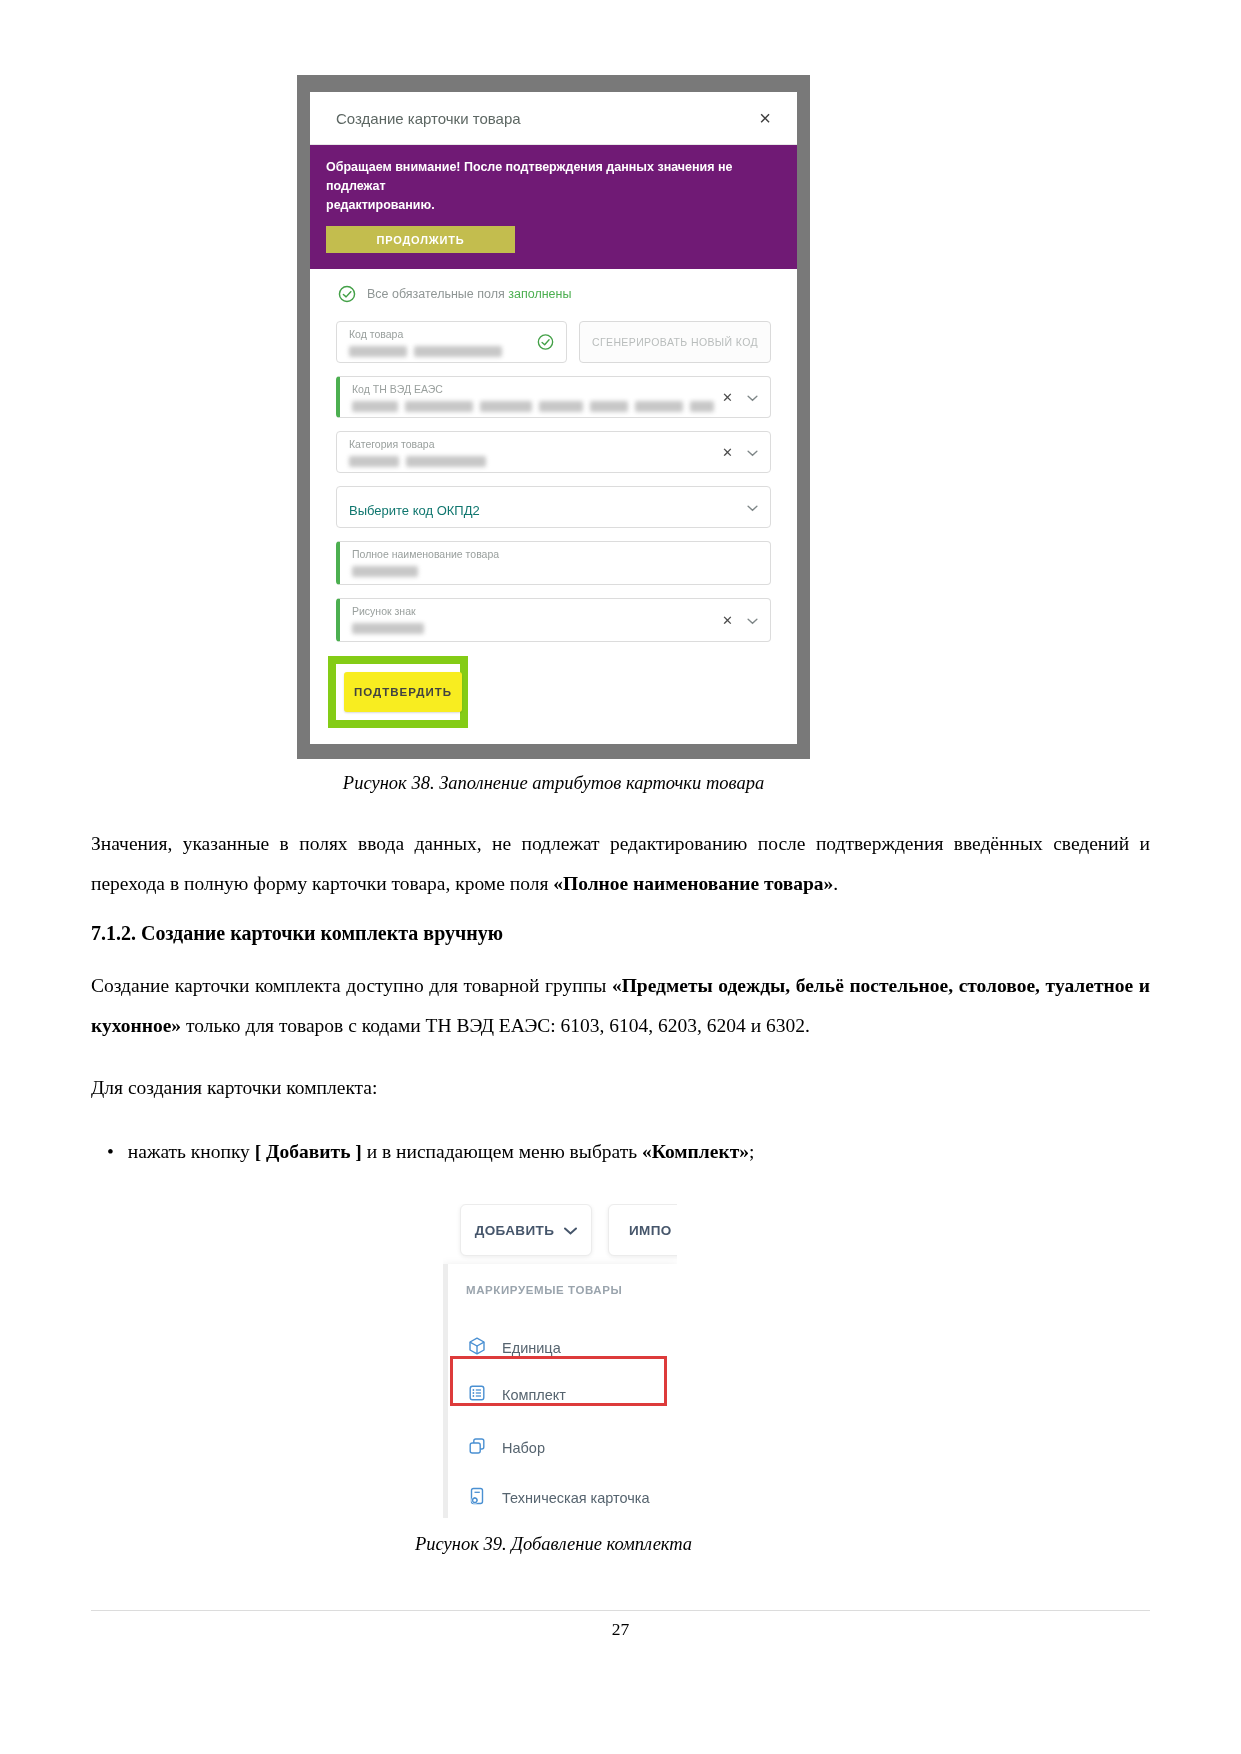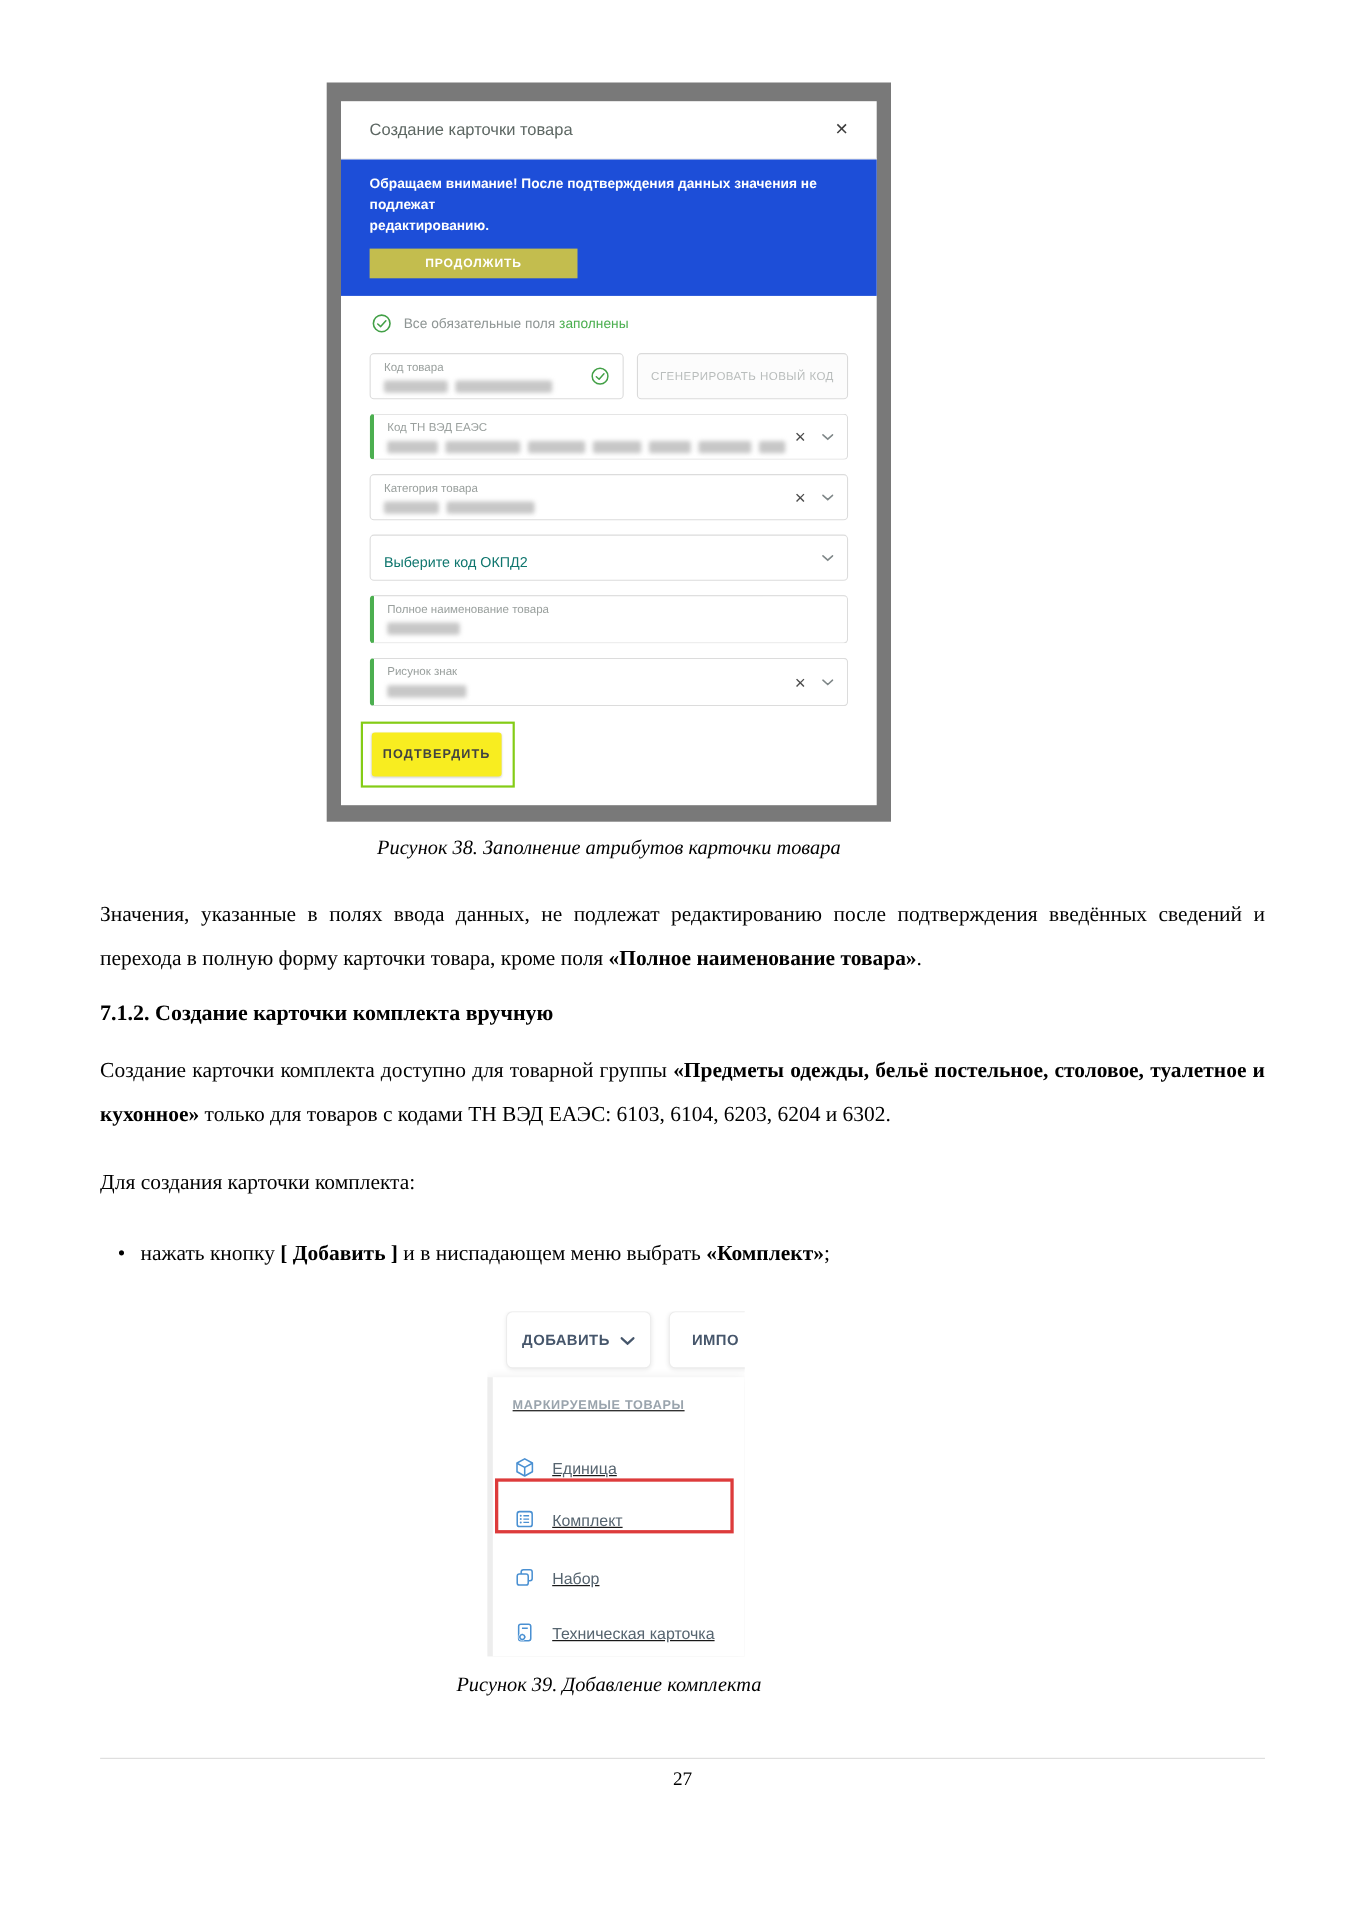--- a/index.html
+++ b/index.html
@@ -7,21 +7,21 @@
         font-family:"Liberation Serif",serif;color:#000;}
 
   
   .fig38{margin:75px 0 0 297px;width:513px;background:#797979;
          padding:17px 13px 15px;box-sizing:border-box;}
   .modal{background:#fff;font-family:"Liberation Sans","DejaVu Sans",sans-serif;}
   .modal-header{height:52px;padding:0 26px;display:flex;align-items:center;
                 justify-content:space-between;border-bottom:1px solid #e8e8e8;}
   .modal-title{font-size:15px;color:#5d6763;}
   .modal-close{font-size:20px;color:#3e3e3e;line-height:1;}
-  .modal-warning{background:#1d4ed8;padding:13px 26px 16px;}
+  .modal-warning{background:#701a75;padding:13px 16px 16px;}
   .warning-text{color:#fff;font-weight:bold;font-size:12.5px;line-height:1.5;}
   .btn-continue{display:block;margin-top:12px;width:189px;height:27px;background:#c3bd4e;
                 color:#fff;border:none;font:bold 11px "Liberation Sans",sans-serif;
                 letter-spacing:0.8px;}
   .modal-body{padding:14px 26px 16px;}
   .check-row{display:flex;align-items:center;gap:11px;margin:2px 0 18px 2px;}
   .check-text{font-size:12.5px;color:#8f9695;}
   .check-text .green{color:#4caf50;}
   .field-row{display:flex;gap:12px;margin-bottom:13px;}
   .field{position:relative;border:1px solid #dcdcdc;border-radius:4px;height:42px;
@@ -33,21 +33,21 @@
         padding-bottom:5px;}
   .blob{display:inline-block;height:11px;background:#c7c7c7;border-radius:2px;
         margin-right:7px;filter:blur(2px);vertical-align:top;}
   .w-code{flex:0 0 231px;}
   .btn-generate{flex:1;border:1px solid #dadada;border-radius:4px;background:#fcfcfc;
                 color:#b9bdbc;font:10.5px "Liberation Sans",sans-serif;letter-spacing:0.4px;}
   .f-icons{position:absolute;right:12px;top:50%;transform:translateY(-50%);
            display:flex;align-items:center;gap:14px;}
   .f-check{position:absolute;right:12px;top:50%;transform:translateY(-50%);display:flex;}
   .x-icon{font-size:13px;color:#4c4c4c;line-height:1;}
-  .confirm-wrap{margin-top:14px;margin-left:-8px;width:140px;border:2px solid #84cc16;
+  .confirm-wrap{margin-top:14px;margin-left:-8px;width:140px;border:8px solid #84cc16;
                 padding:8px;box-sizing:border-box;}
   .btn-confirm{width:118px;height:40px;background:#f8ed20;border:none;border-radius:3px;
                font:bold 11.5px "Liberation Sans",sans-serif;letter-spacing:1px;
                color:#414341;box-shadow:0 1px 2px rgba(0,0,0,0.15);}
 
   
   .caption{margin:14px 0 0 297px;width:513px;text-align:center;font-style:italic;
            font-size:18.5px;}
   .caption.c39{margin-top:16px;}
   .para{margin:30px 91px 0;font-size:19.5px;line-height:40px;text-align:justify;}
@@ -61,21 +61,21 @@
   
   .fig39{margin:32px 0 0 443px;width:234px;position:relative;overflow:hidden;
          font-family:"Liberation Sans","DejaVu Sans",sans-serif;}
   .btn-row{display:flex;gap:16px;padding-left:17px;height:54px;align-items:flex-start;}
   .btn-add,.btn-import{height:52px;background:#fff;border:1px solid #ececec;border-radius:6px;
          box-shadow:0 1px 4px rgba(0,0,0,0.08);display:flex;align-items:center;
          font:bold 13.5px "Liberation Sans",sans-serif;color:#46566b;letter-spacing:0.4px;}
   .btn-add{width:132px;justify-content:center;gap:10px;flex-shrink:0;}
   .btn-import{width:110px;justify-content:flex-start;padding-left:20px;flex-shrink:0;}
   .menu{margin-top:6px;background:#fff;box-shadow:0 2px 10px rgba(0,0,0,0.10);
-        padding:20px 0 12px;position:relative;text-decoration:underline;}
+        padding:20px 0 12px;position:relative;}
   .menu::before{content:"";position:absolute;left:0;top:0;bottom:0;width:5px;background:#ededed;}
   .menu-header{padding-left:23px;font-size:11.5px;font-weight:bold;color:#9aa4ad;
                letter-spacing:0.6px;margin-bottom:10px;}
   .menu-item{height:50px;display:flex;align-items:flex-end;gap:15px;padding-left:24px;
              color:#56646f;font-size:14.5px;}
   .menu-item.hl{border:3px solid #dd3b3b;margin:0 10px 0 7px;padding-left:14px;
                 box-sizing:border-box;}
   .micon{flex:0 0 auto;display:flex;}
 
   

